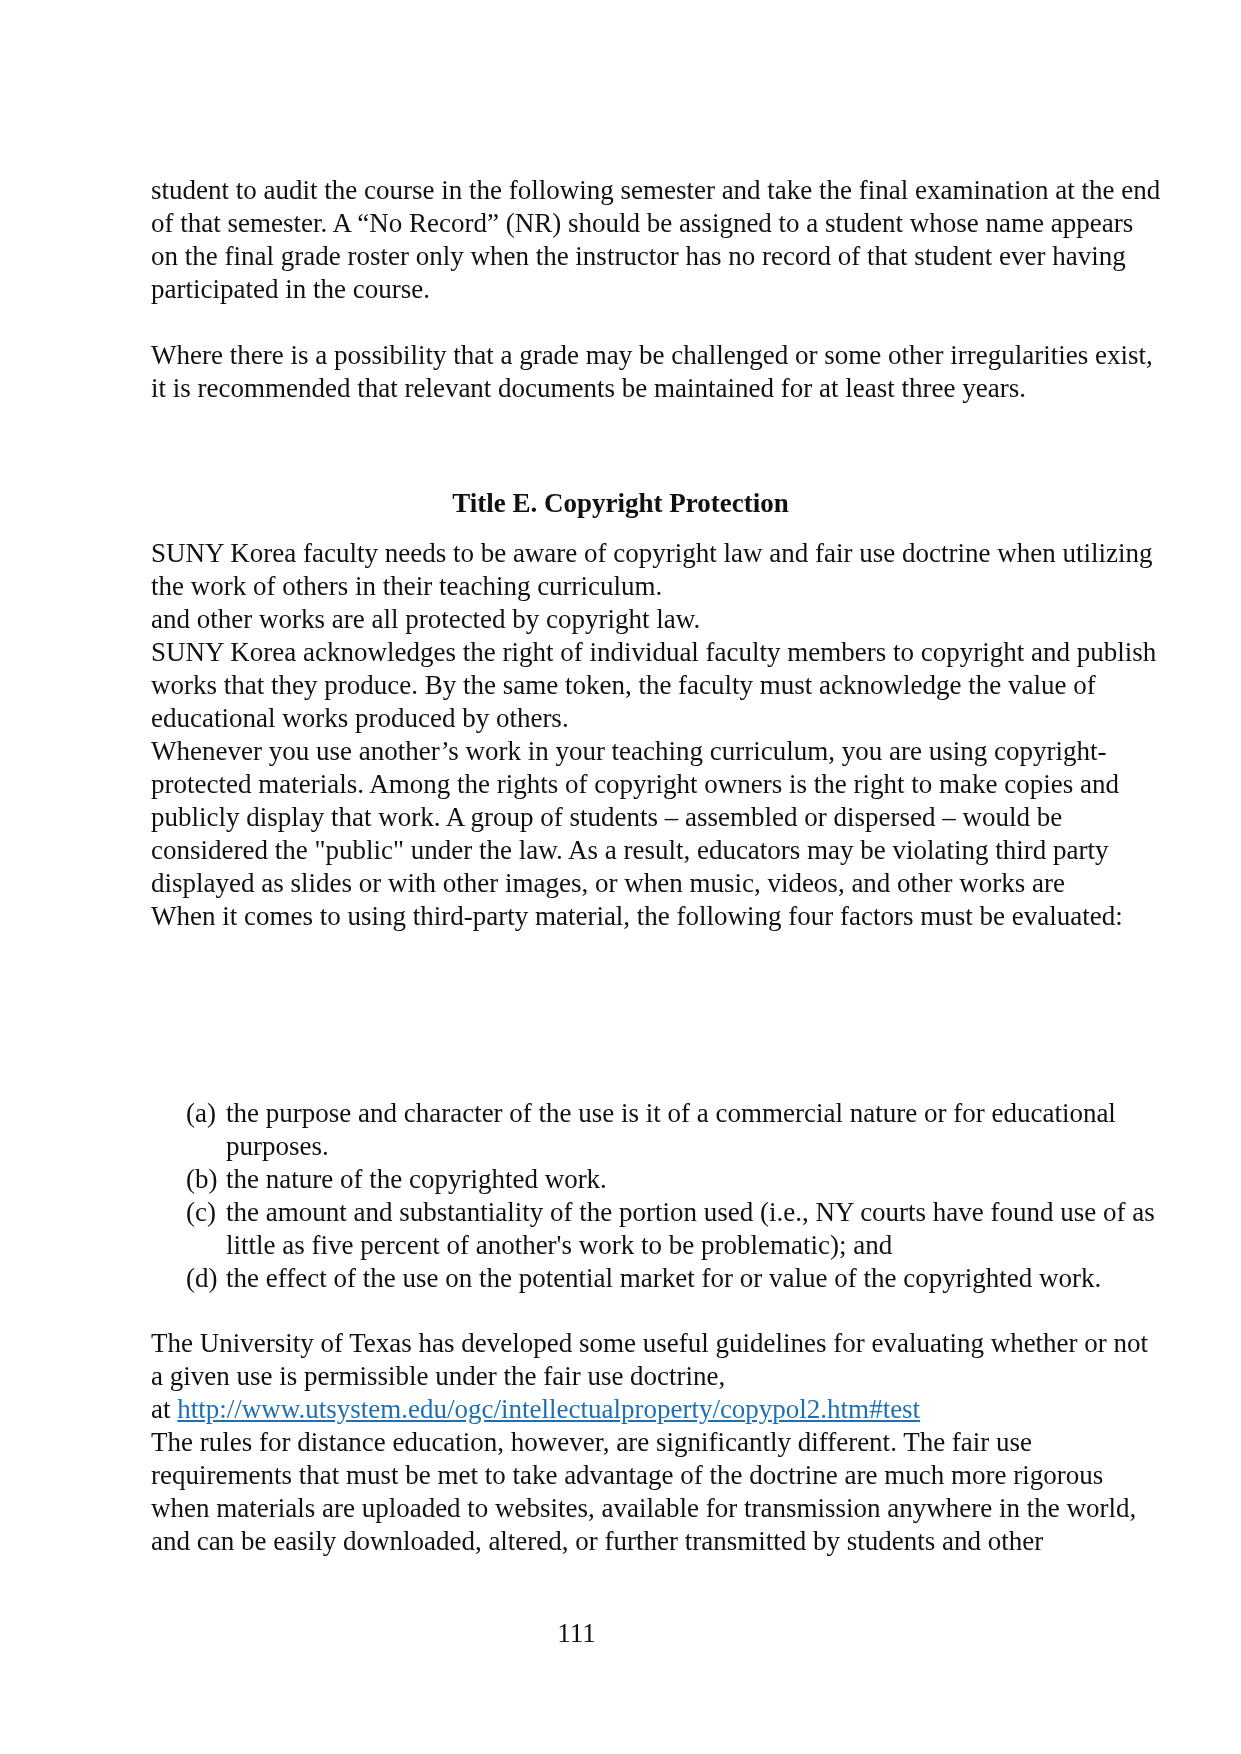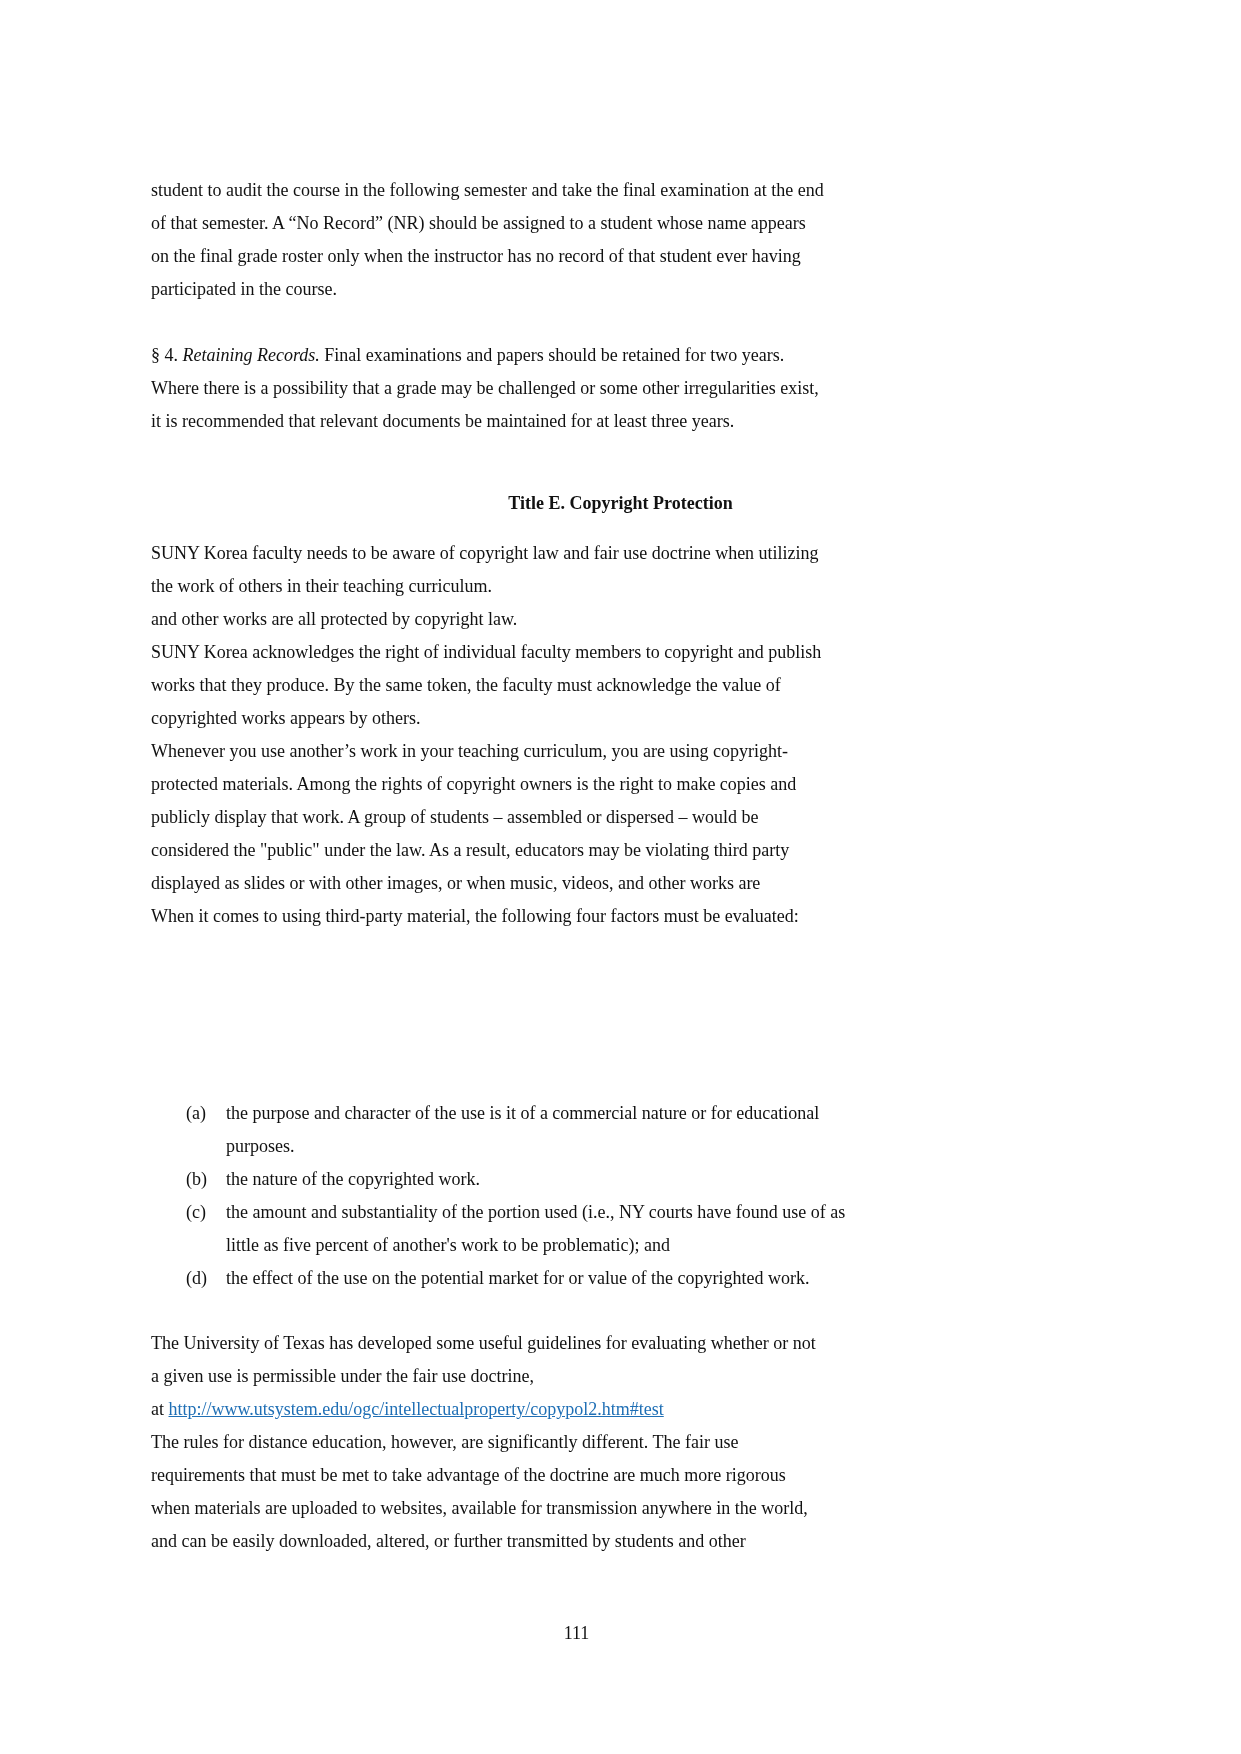--- a/index.html
+++ b/index.html
@@ -1,20 +1,20 @@
 <!DOCTYPE html>
 <html><head>
 <meta charset="utf-8">
 <style>
   html, body { margin: 0; padding: 0; background: #ffffff; }
   body { width: 1241px; height: 1754px; position: relative; overflow: hidden; }
   .page {
     position: absolute; left: 0; top: 0; width: 1241px; height: 1754px;
     font-family: "Liberation Serif", serif; color: #111111;
-    font-size: 18px; line-height: 33px;
+    font-size: 27px; line-height: 33px;
   }
   .block { position: absolute; left: 151px; width: 945px; }
   .line { display: block; white-space: nowrap; }
   .heading { position: absolute; left: 0; width: 1241px; text-align: center; font-weight: bold; }
   .list { position: absolute; left: 186px; width: 920px; }
   .item { position: relative; padding-left: 40px; }
   .item .marker { position: absolute; left: 0; top: 0; }
   a.link { color: #1f6fb5; text-decoration: underline; margin-top: 20px; }
   .pagenum { position: absolute; left: 0; width: 1153px; text-align: center; }
   i { font-style: italic; }
@@ -25,34 +25,33 @@
 <div class="page">
 
   <div class="block" style="top:174px;">
     <span class="line">student to audit the course in the following semester and take the final examination at the end</span>
     <span class="line">of that semester. A “No Record” (NR) should be assigned to a student whose name appears</span>
     <span class="line">on the final grade roster only when the instructor has no record of that student ever having</span>
     <span class="line">participated in the course.</span>
   </div>
 
   <div class="block" style="top:339px;">
-    <span class="line"><span>§ 4. </span><i>Retaining Records.</i><span> Final examinations and papers should be retained for two years.</span></span>
     <span class="line">Where there is a possibility that a grade may be challenged or some other irregularities exist,</span>
     <span class="line">it is recommended that relevant documents be maintained for at least three years.</span>
   </div>
 
   <div class="heading" style="top:487px;">Title E. Copyright Protection</div>
 
   <div class="block" style="top:537px;">
     <span class="line">SUNY Korea faculty needs to be aware of copyright law and fair use doctrine when utilizing</span>
     <span class="line">the work of others in their teaching curriculum.</span>
     <span class="line">and other works are all protected by copyright law.</span>
     <span class="line">SUNY Korea acknowledges the right of individual faculty members to copyright and publish</span>
     <span class="line">works that they produce. By the same token, the faculty must acknowledge the value of</span>
-    <span class="line">copyrighted works appears by others.</span>
+    <span class="line">educational works produced by others.</span>
     <span class="line">Whenever you use another’s work in your teaching curriculum, you are using copyright-</span>
     <span class="line">protected materials. Among the rights of copyright owners is the right to make copies and</span>
     <span class="line">publicly display that work. A group of students – assembled or dispersed – would be</span>
     <span class="line">considered the "public" under the law. As a result, educators may be violating third party</span>
     <span class="line">displayed as slides or with other images, or when music, videos, and other works are</span>
     <span class="line">When it comes to using third-party material, the following four factors must be evaluated:</span>
   </div>
 
   <div class="list" style="top:1097px;">
     <div class="item">

